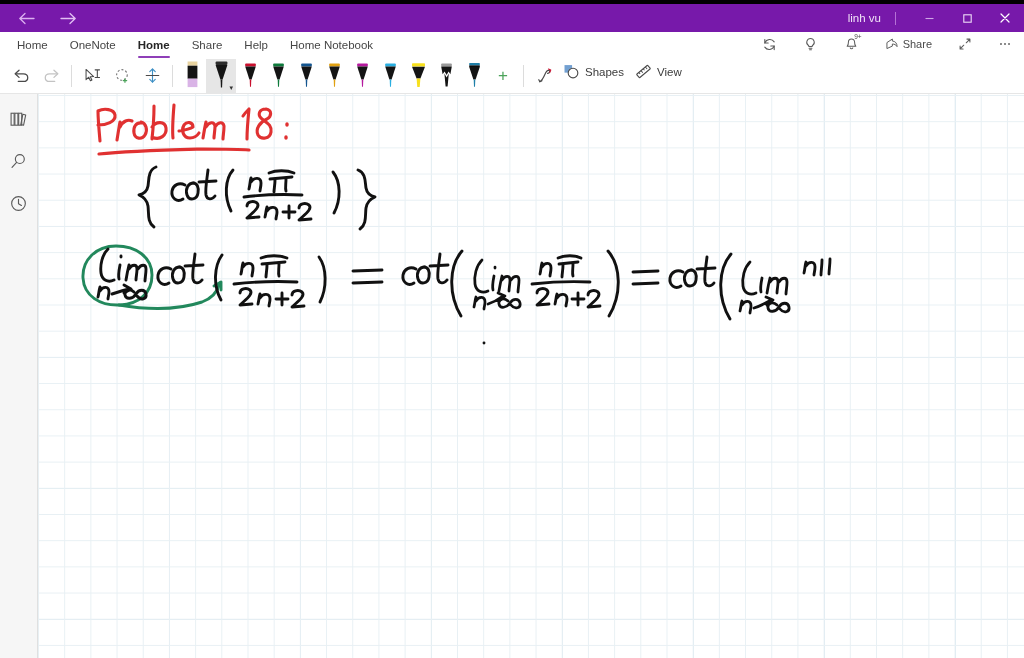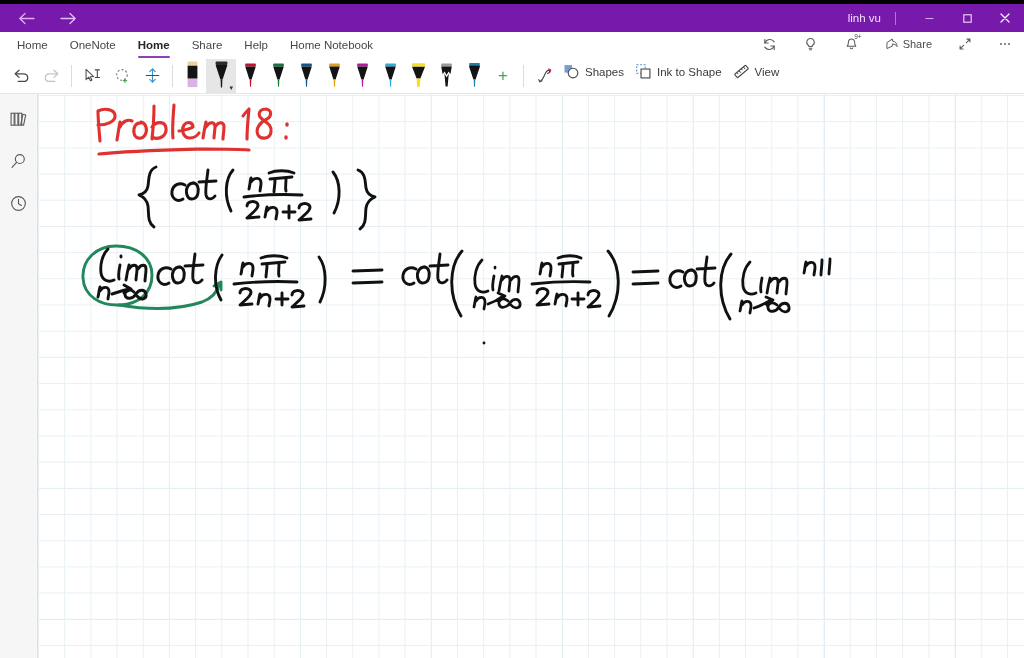--- a/index.html
+++ b/index.html
@@ -371,27 +371,20 @@
     </div>
 
     <div class="rb-label">
       <svg width="17" height="17" viewBox="0 0 18 18">
         <rect x="1.6" y="2.2" width="8" height="8" fill="#5b8fc9" opacity="0.85"></rect>
         <circle cx="10.6" cy="10.6" r="5.1" stroke="#4a4a4a" stroke-width="1.2" fill="#ffffff"></circle>
       </svg>
       <span>Shapes</span>
     </div>
 
-    <div class="rb-label">
-      <svg width="17" height="17" viewBox="0 0 18 18">
-        <rect x="1.8" y="1.8" width="9" height="9" stroke="#5b8fc9" stroke-width="1.2" fill="none" stroke-dasharray="2 1.6"></rect>
-        <rect x="6.4" y="6.4" width="9.4" height="9.4" stroke="#4a4a4a" stroke-width="1.2" fill="#ffffff"></rect>
-      </svg>
-      <span>Ink to Shape</span>
-    </div>
 
 
     <div class="rb-label">
       <svg width="17" height="17" viewBox="0 0 18 18">
         <g transform="rotate(-40 9 9)">
           <rect x="1.4" y="6.6" width="15.2" height="4.8" rx="0.6" stroke="#4a4a4a" stroke-width="1.15" fill="none"></rect>
           <path d="M4.6 6.6 V8.7 M7.6 6.6 V9.5 M10.6 6.6 V8.7 M13.6 6.6 V9.5" stroke="#4a4a4a" stroke-width="1"></path>
         </g>
       </svg>
       <span>View</span>

